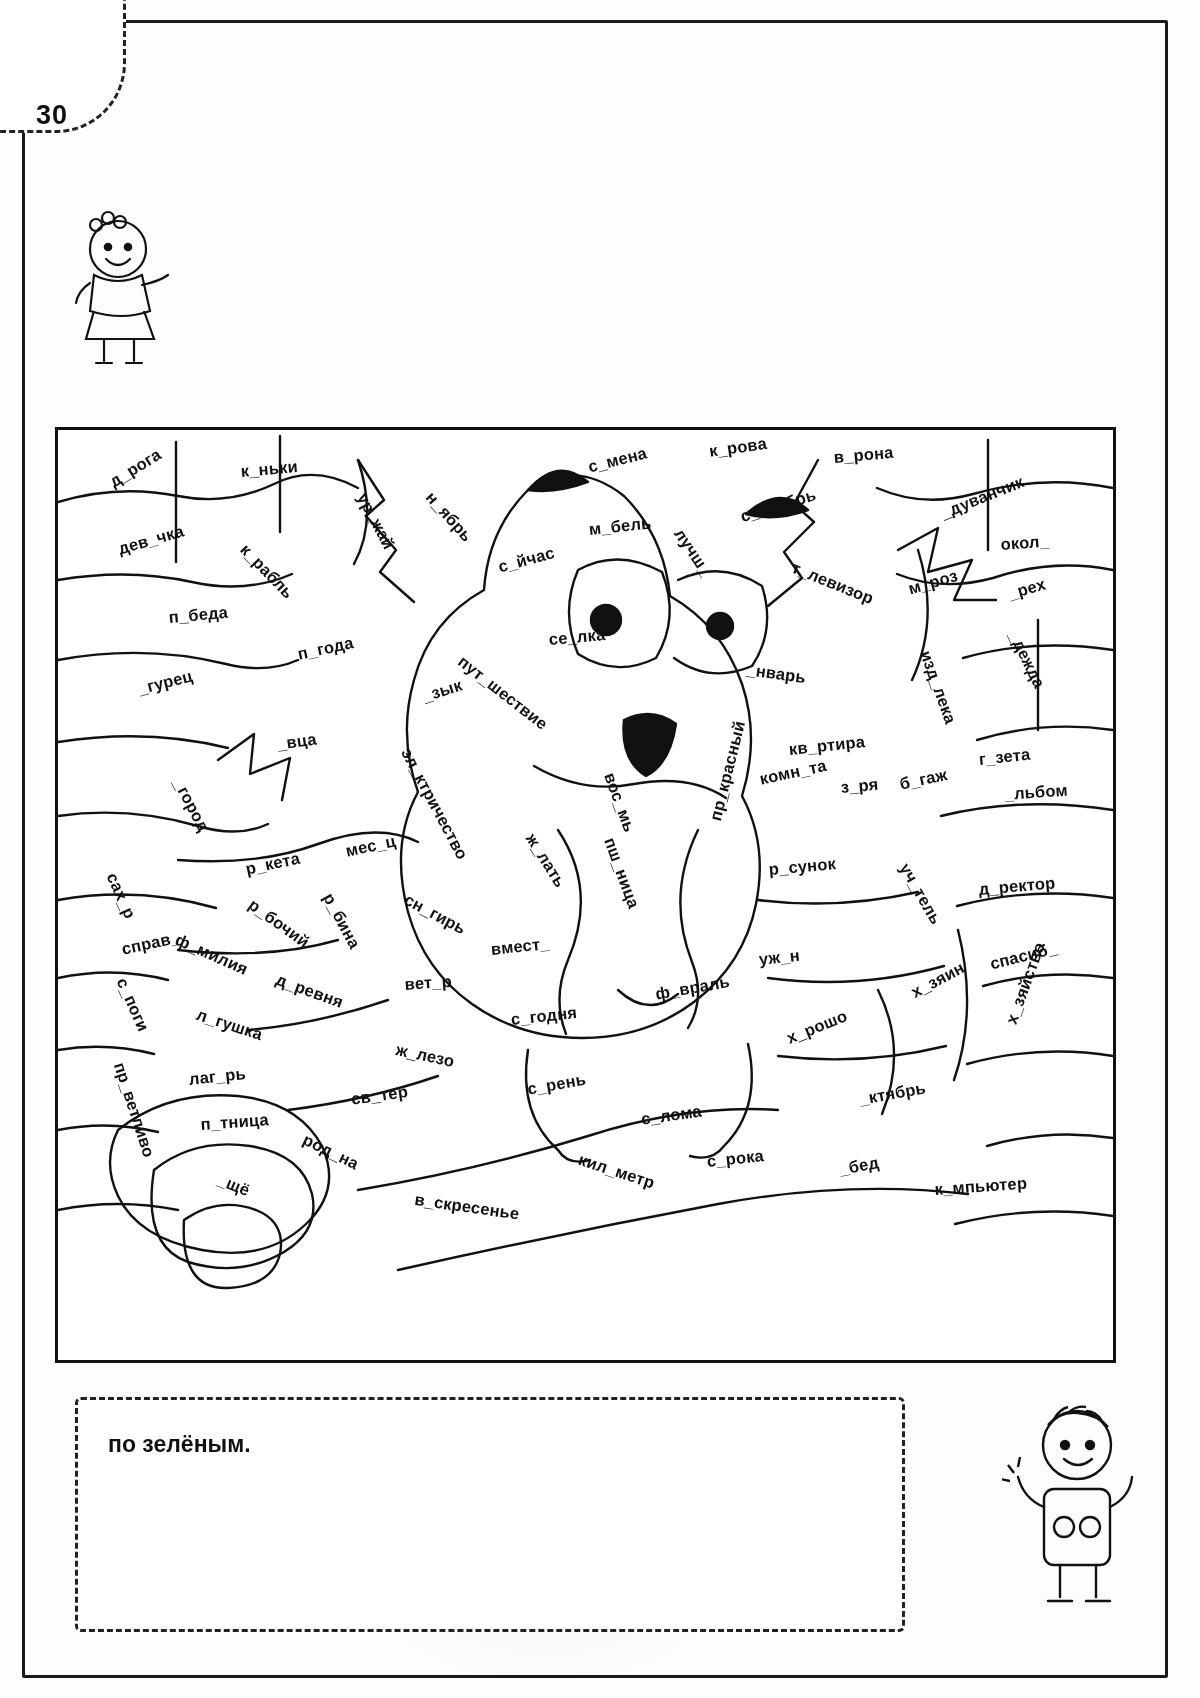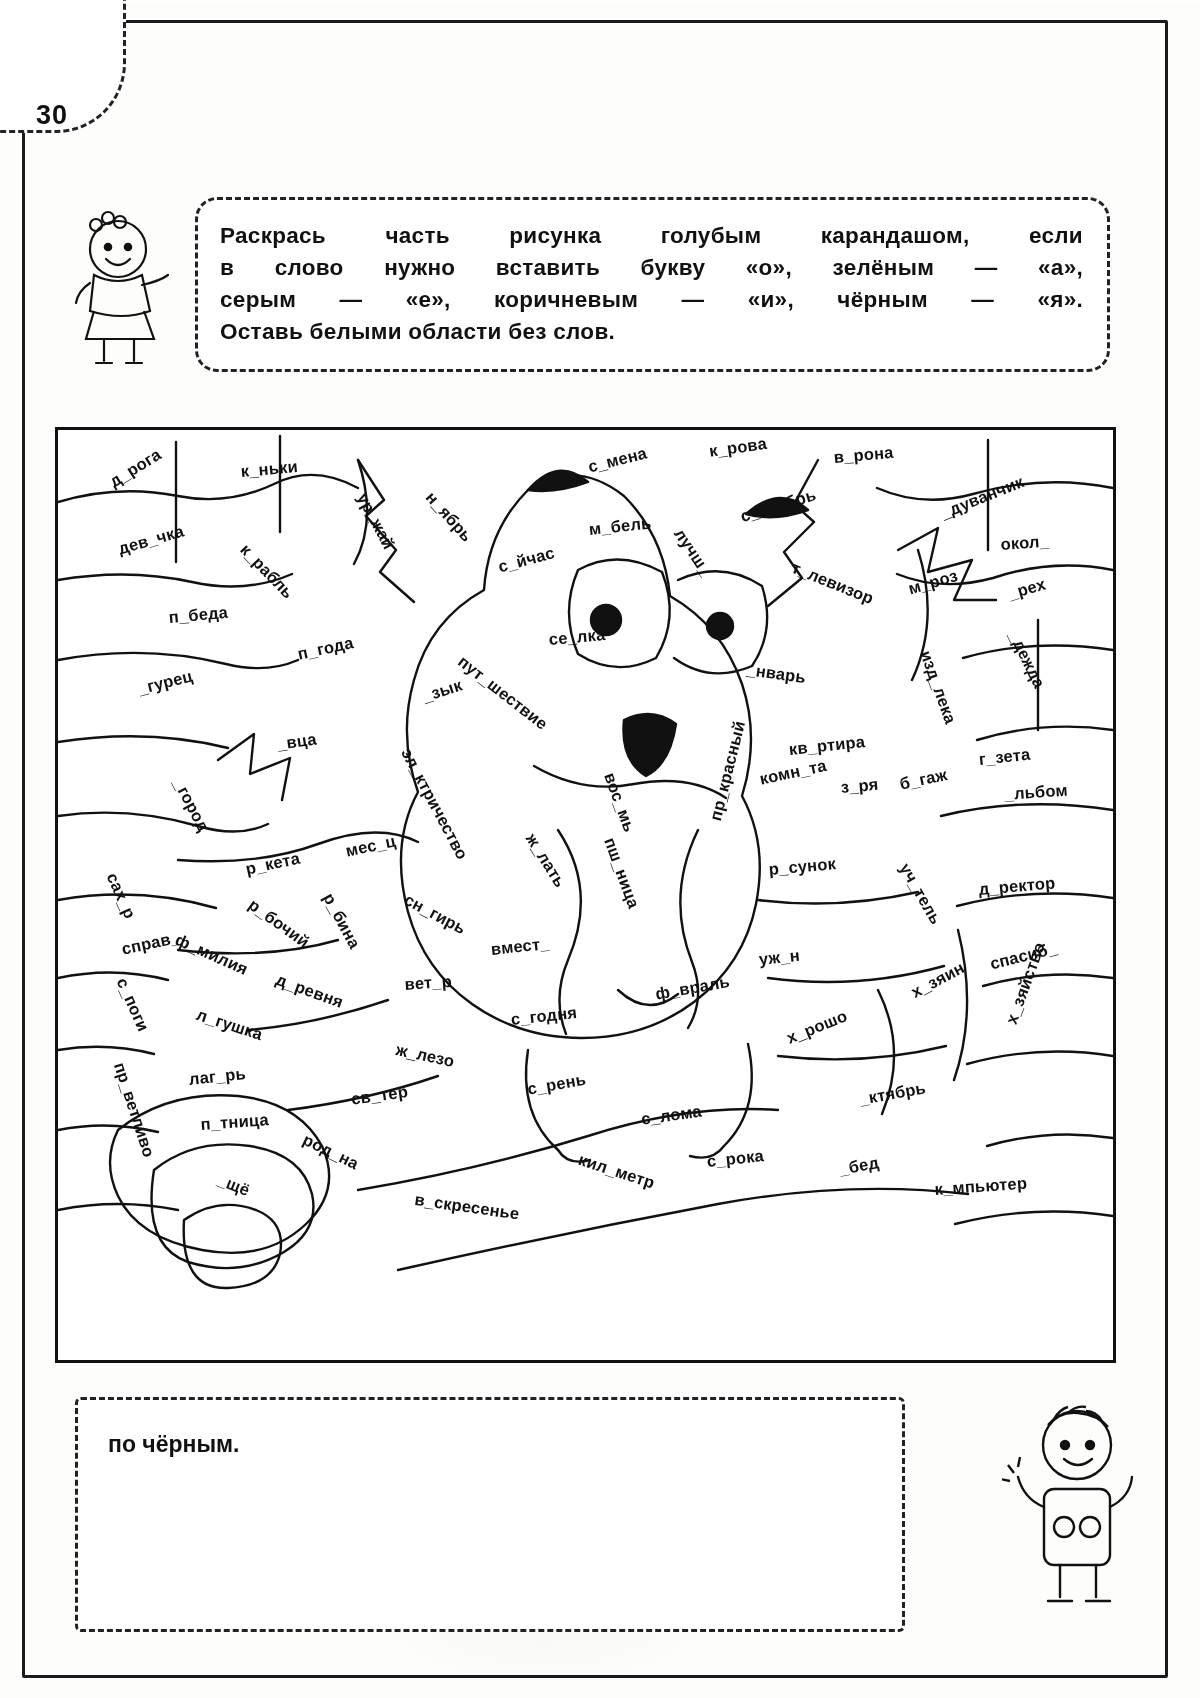--- a/index.html
+++ b/index.html
@@ -93,26 +93,20 @@
         <circle cx="60" cy="15" r="6"></circle>
       <path d="M34 68 q24 12 48 0 l8 36 q-28 10 -60 0 z"></path>
       <path d="M34 104 l-8 28 h68 l-10 -28"></path>
       <path d="M82 78 q18 -4 26 -10" stroke-linecap="round"></path>
       <path d="M30 76 q-12 8 -14 20" stroke-linecap="round"></path>
       <path d="M44 132 v22 M74 132 v22" stroke-linecap="round"></path>
       <path d="M36 156 h16 M66 156 h16" stroke-linecap="round"></path>
     </svg>
   </div>
 
-  <div class="callout">
-    <p>Раскрась часть рисунка голубым карандашом, если</p>
-    <p>в слово нужно вставить букву «о», зелёным — «а»,</p>
-    <p>серым — «е», коричневым — «и», чёрным — «я».</p>
-    <p class="last">Оставь белыми области без слов.</p>
-  </div>
 
   <div class="puzzle">
     <svg viewBox="0 0 1055 930" width="1055" height="930" fill="none" stroke="#111" stroke-width="2.4" stroke-linejoin="round" stroke-linecap="round">
 
       <path d="M0 72 q60 -18 120 -6 q50 10 96 -12 q40 -20 84 4"></path>
       <path d="M0 150 q70 -12 134 2 q54 12 100 -8"></path>
       <path d="M0 230 q86 -16 168 4 q40 10 72 -4"></path>
       <path d="M0 312 q90 -14 170 6"></path>
       <path d="M0 386 q70 -10 140 10 q40 12 70 -2"></path>
       <path d="M0 470 q80 -14 158 8"></path>
@@ -244,21 +238,21 @@
         <div class="word" style="left: 648px; top: 722px; transform: rotate(-6deg);">с_рока</div>
         <div class="word" style="left: 780px; top: 730px; transform: rotate(-10deg);">_бед</div>
         <div class="word" style="left: 358px; top: 760px; transform: rotate(8deg);">в_скресенье</div>
         <div class="word" style="left: 876px; top: 750px; transform: rotate(-4deg);">к_мпьютер</div>
       </div>
   </div>
 
   <div class="shadow-blur"></div>
 
   <div class="note">
-    <p class="last">по чёрным.</p>
+    <p class="last">по зелёным.</p>
   </div>
 
   <div class="boy">
     <svg viewBox="0 0 150 215" width="150" height="215" fill="none" stroke="#111" stroke-width="2.4">
       <circle cx="75" cy="48" r="34"></circle>
       <path d="M46 28 q12 -14 30 -12 q20 2 30 14"></path>
       <path d="M52 22 q6 -10 14 -12 M66 16 q8 -8 18 -6 M84 14 q10 0 16 10"></path>
       <circle cx="63" cy="48" r="4" fill="#111"></circle>
       <circle cx="88" cy="48" r="4" fill="#111"></circle>
       <path d="M62 62 q14 12 28 0" stroke-linecap="round"></path>

